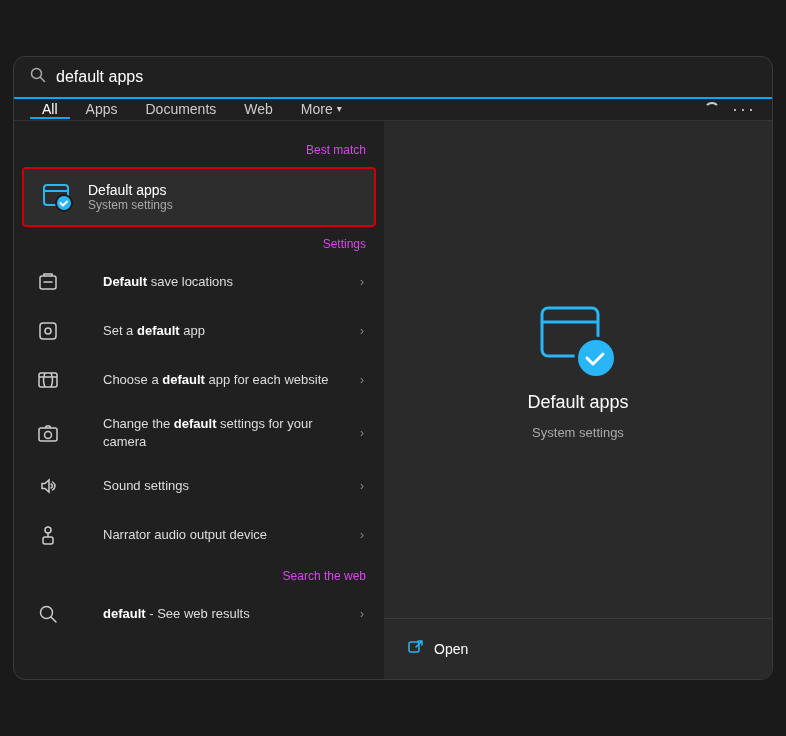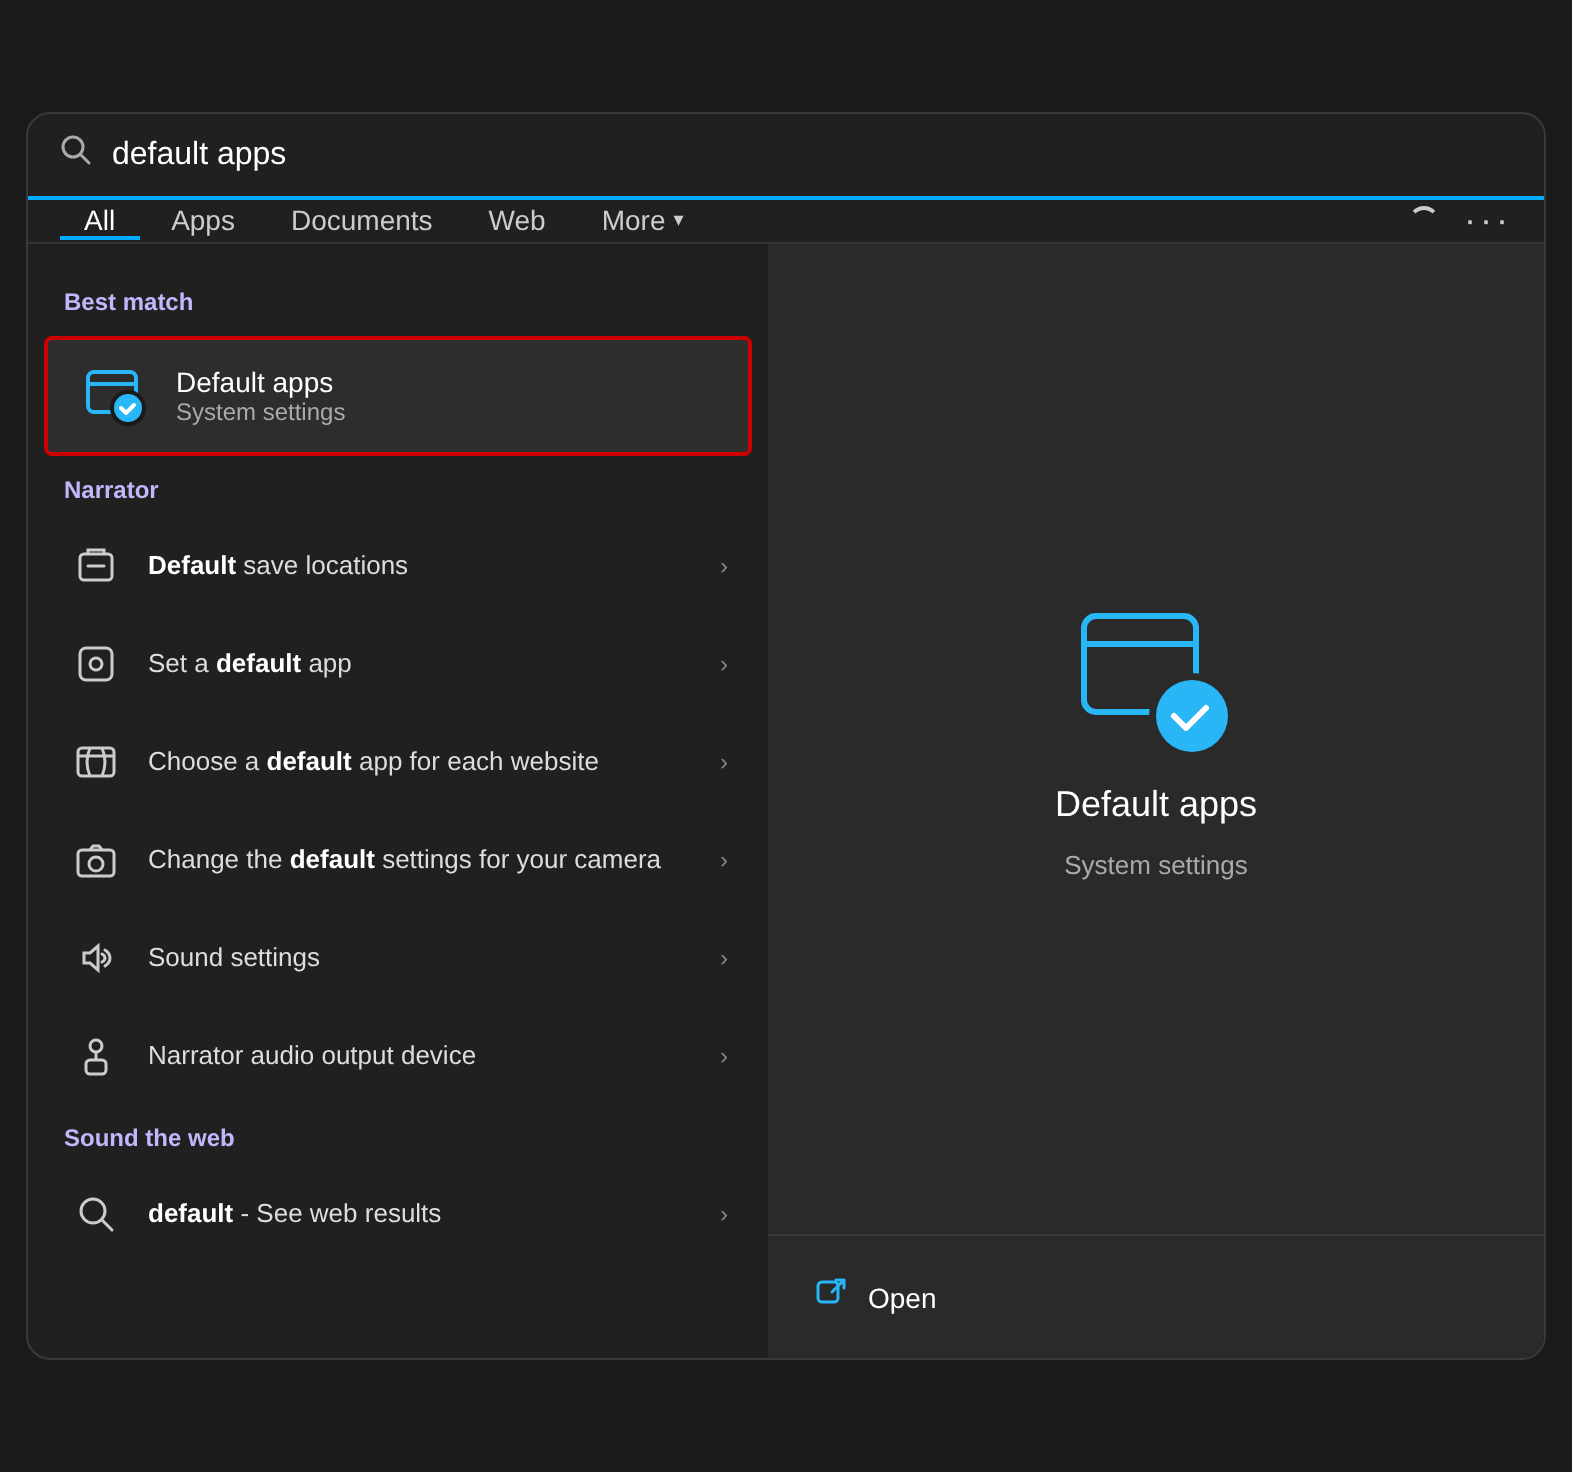--- a/index.html
+++ b/index.html
@@ -114,23 +114,24 @@
     .left-panel {
       width: 370px;
       flex-shrink: 0;
       padding: 12px 0;
       overflow-y: auto;
     }
 
     .section-label {
       padding: 6px 18px;
       font-size: 12px;
-      font-weight: 700;
-      color: #c4b5fd;
+      font-weight: 400;
+      color: #d946ef;
       margin-top: 4px;
+      text-align: right;
     }
 
     
     .best-match-item {
       display: flex;
       align-items: center;
       padding: 10px 16px;
       gap: 12px;
       background: #2d2d2d;
       border: 2px solid #cc0000;
@@ -184,20 +185,21 @@
       flex-shrink: 0;
       color: #ccc;
       font-size: 16px;
     }
 
     .settings-item-text {
       flex: 1;
       color: #ddd;
       font-size: 13px;
       line-height: 1.4;
+      margin-left: 29px;
     }
 
     .settings-item-text b {
       color: #fff;
       font-weight: 600;
     }
 
     .settings-item-arrow {
       color: #888;
       font-size: 12px;
@@ -314,21 +316,21 @@
             <circle cx="22" cy="22" r="7" fill="#29b6f6"></circle>
             <path d="M18.5 22l2.5 2.5 4-4" stroke="white" stroke-width="2" stroke-linecap="round" stroke-linejoin="round"></path>
           </svg>
         </div>
         <div class="best-match-text">
           <span class="best-match-title">Default apps</span>
           <span class="best-match-subtitle">System settings</span>
         </div>
       </div>
 
-      <div class="section-label">Narrator</div>
+      <div class="section-label">Settings</div>
 
       <div class="settings-item">
         <div class="settings-item-icon">
           <svg width="20" height="20" viewBox="0 0 20 20" fill="none">
             <rect x="2" y="4" width="16" height="13" rx="2" stroke="#ccc" stroke-width="1.5"></rect>
             <path d="M6 4V2h8v2" stroke="#ccc" stroke-width="1.5"></path>
             <line x1="6" y1="10" x2="14" y2="10" stroke="#ccc" stroke-width="1.5" stroke-linecap="round"></line>
           </svg>
         </div>
         <div class="settings-item-text">
@@ -400,21 +402,21 @@
             <rect x="5" y="12" width="10" height="7" rx="2" stroke="#ccc" stroke-width="1.5"></rect>
             <line x1="10" y1="8" x2="10" y2="12" stroke="#ccc" stroke-width="1.5"></line>
           </svg>
         </div>
         <div class="settings-item-text">
           Narrator audio output device
         </div>
         <span class="settings-item-arrow">›</span>
       </div>
 
-      <div class="section-label">Sound the web</div>
+      <div class="section-label">Search the web</div>
 
       <div class="settings-item">
         <div class="settings-item-icon">
           <svg width="20" height="20" viewBox="0 0 20 20" fill="none">
             <circle cx="8.5" cy="8.5" r="6" stroke="#ccc" stroke-width="1.5"></circle>
             <line x1="13" y1="13" x2="18" y2="18" stroke="#ccc" stroke-width="1.5" stroke-linecap="round"></line>
           </svg>
         </div>
         <div class="settings-item-text">
           <b>default</b> - See web results

